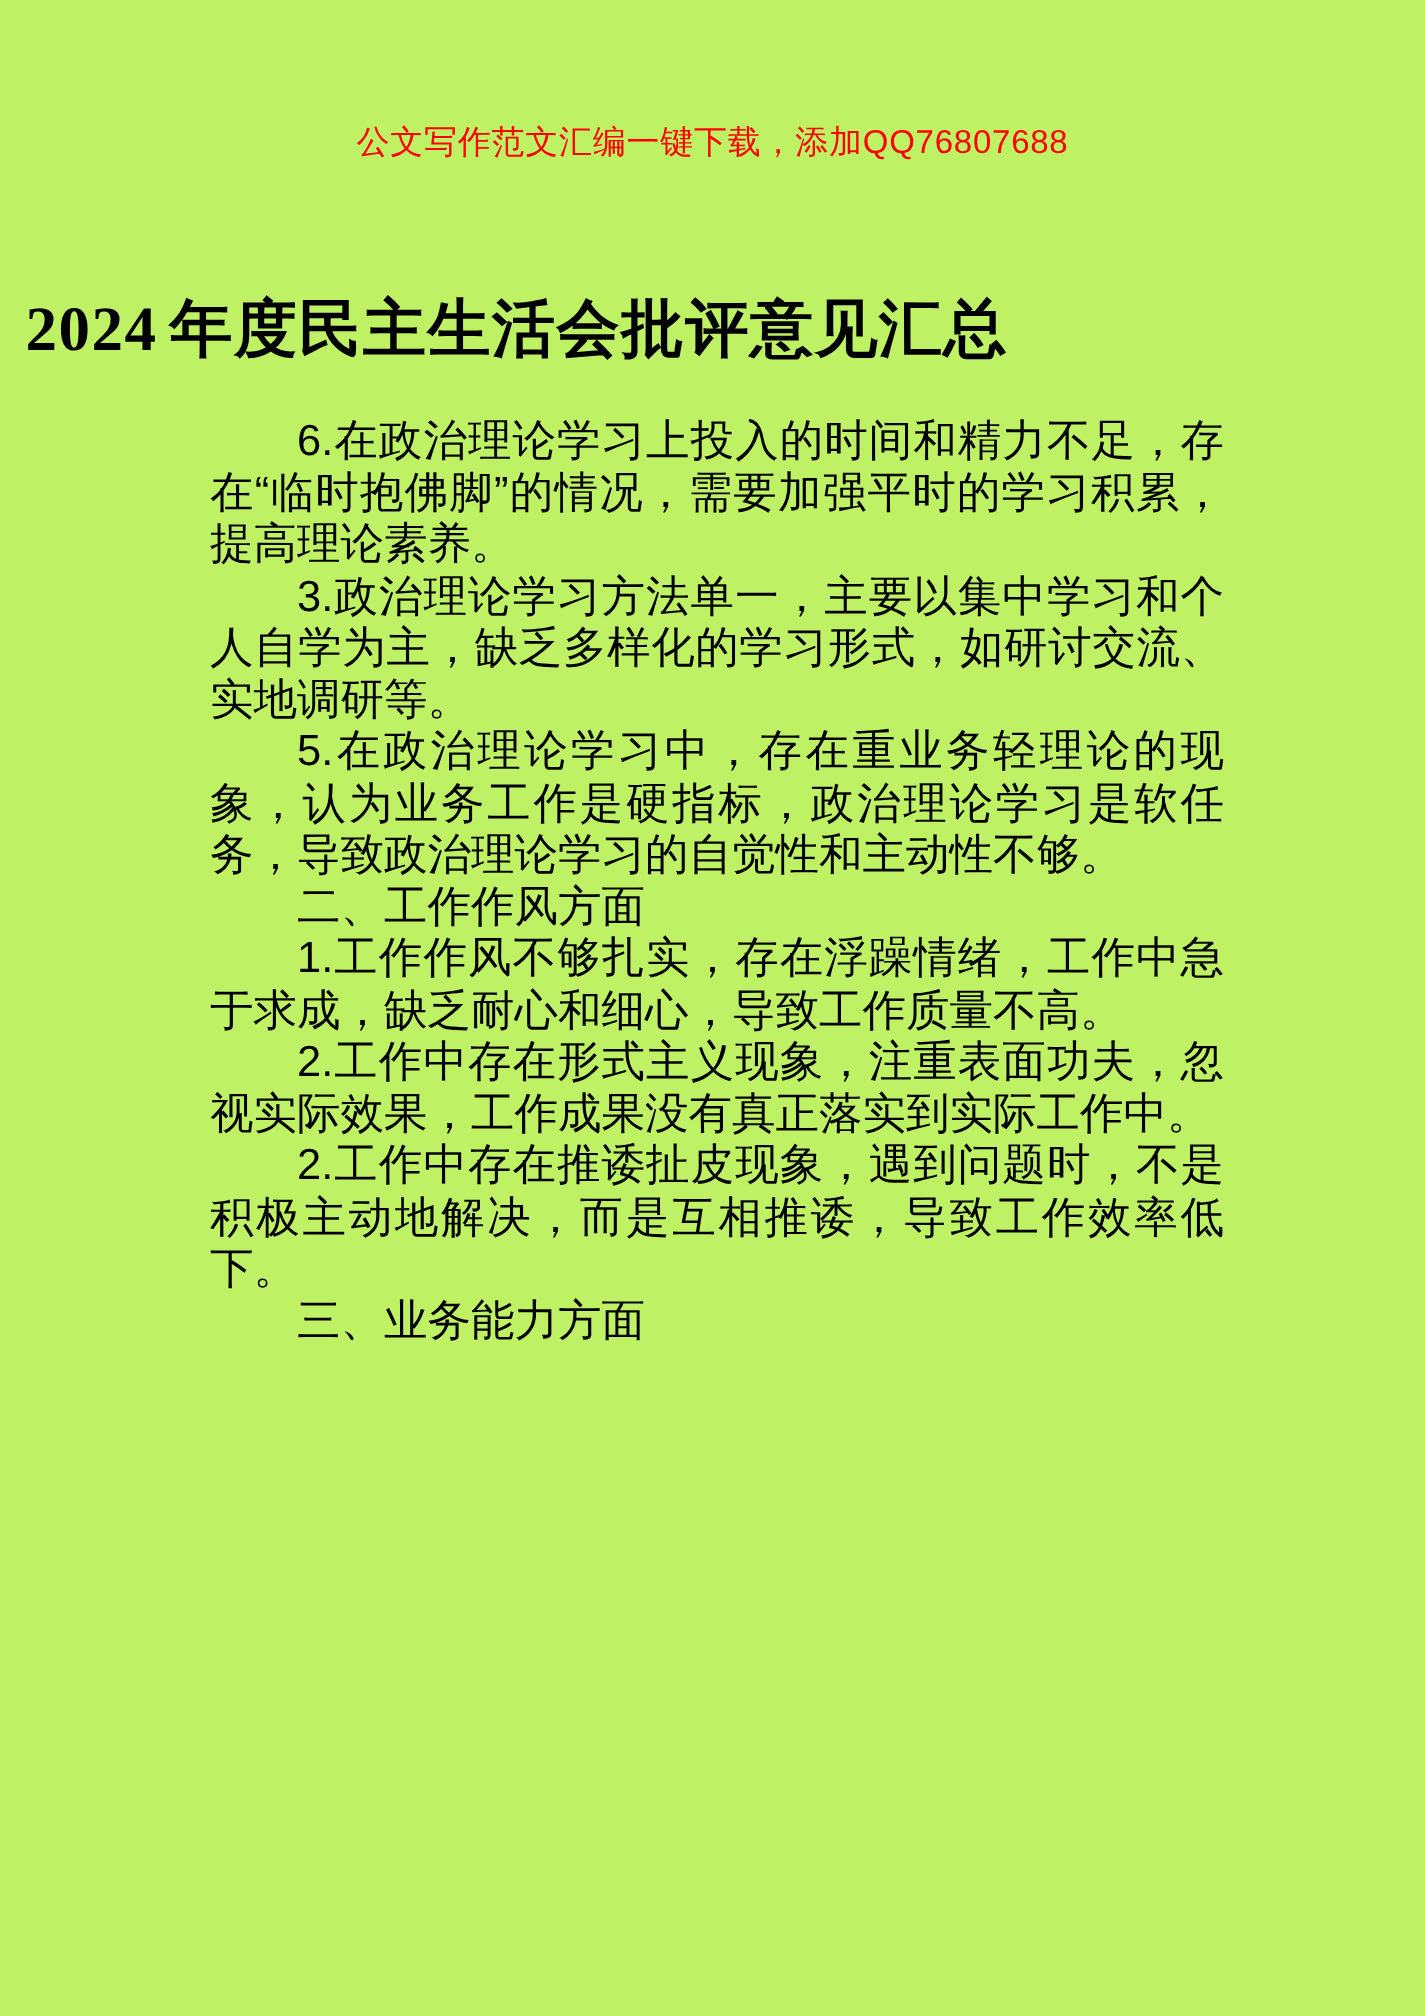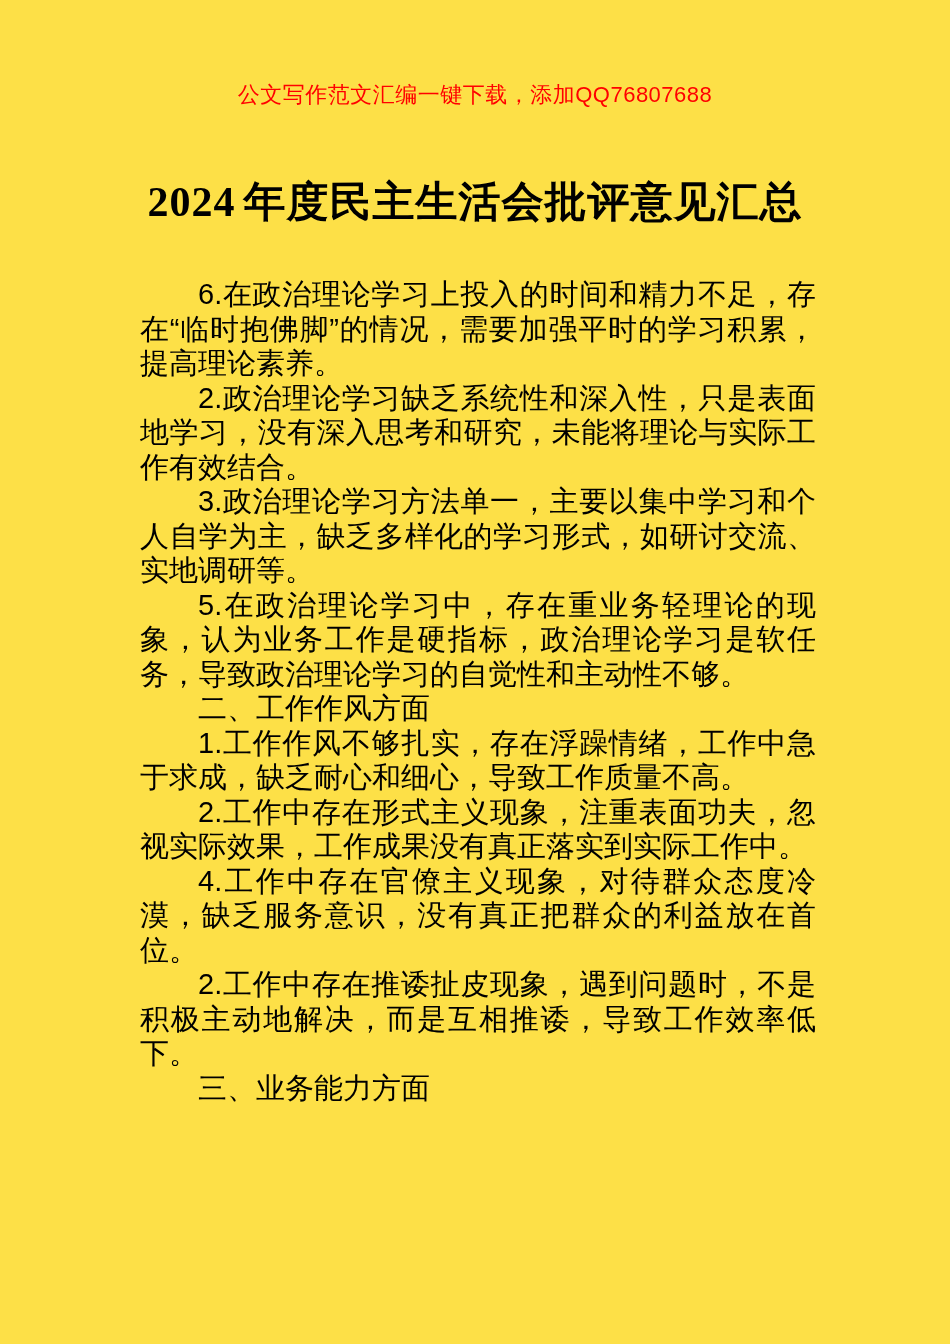--- a/index.html
+++ b/index.html
@@ -25,22 +25,21 @@
     font-size: 22px;
     line-height: 26px;
     font-weight: 400;
     letter-spacing: 0.5px;
   }
   .doc-title {
     position: absolute;
     top: 178px;
     left: 0;
     right: 0;
-    margin: 0;
-    text-align: center;
+    margin: 17px;
     font-size: 42px;
     line-height: 48px;
     font-weight: 700;
     letter-spacing: 1px;
   }
   .doc-title .year {
     font-family: "Liberation Serif", serif;
     font-weight: 600;
     margin-right: 8px;
   }
@@ -56,35 +55,33 @@
   .para {
     margin: 0;
     padding: 0;
     text-indent: 2em;
     word-break: break-all;
   }
 </style>
 </head>
 <body>
 
-<div class="page" style="background: #fde047; color: rgb(0, 0, 0);">
+<div class="page" style="background: #bef264; color: rgb(0, 0, 0);">
 
   <div class="notice" style="color: rgb(255, 0, 0);">公文写作范文汇编一键下载，添加QQ76807688</div>
 
   <h1 class="doc-title">
     <span class="year">2024</span><span>年度民主生活会批评意见汇总</span>
   </h1>
 
   <div class="content">
 
       <p class="para">6.在政治理论学习上投入的时间和精力不足，存在“临时抱佛脚”的情况，需要加强平时的学习积累，提高理论素养。</p>
-      <p class="para">2.政治理论学习缺乏系统性和深入性，只是表面地学习，没有深入思考和研究，未能将理论与实际工作有效结合。</p>
       <p class="para">3.政治理论学习方法单一，主要以集中学习和个人自学为主，缺乏多样化的学习形式，如研讨交流、实地调研等。</p>
       <p class="para">5.在政治理论学习中，存在重业务轻理论的现象，认为业务工作是硬指标，政治理论学习是软任务，导致政治理论学习的自觉性和主动性不够。</p>
       <p class="para heading">二、工作作风方面</p>
       <p class="para">1.工作作风不够扎实，存在浮躁情绪，工作中急于求成，缺乏耐心和细心，导致工作质量不高。</p>
       <p class="para">2.工作中存在形式主义现象，注重表面功夫，忽视实际效果，工作成果没有真正落实到实际工作中。</p>
-      <p class="para">4.工作中存在官僚主义现象，对待群众态度冷漠，缺乏服务意识，没有真正把群众的利益放在首位。</p>
       <p class="para">2.工作中存在推诿扯皮现象，遇到问题时，不是积极主动地解决，而是互相推诿，导致工作效率低下。</p>
       <p class="para heading">三、业务能力方面</p>
     </div>
 
 </div>
 
 </body></html>

